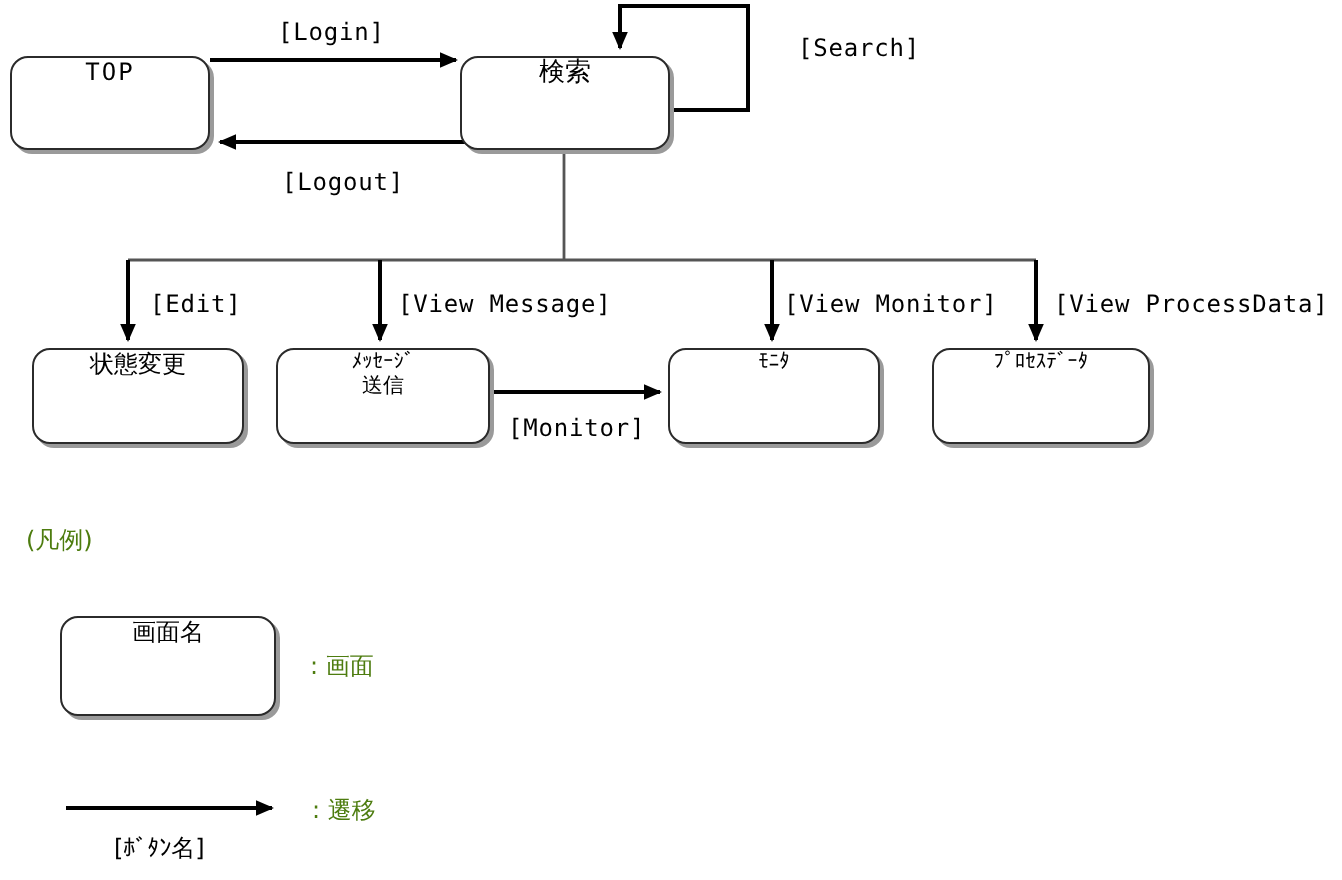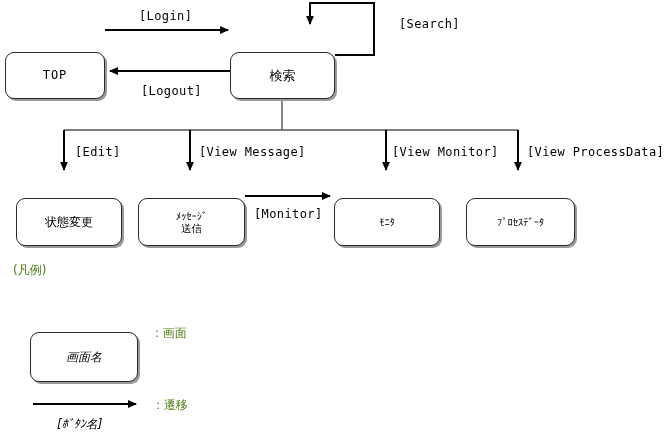--- a/index.html
+++ b/index.html
@@ -24,26 +24,25 @@
     height: 440px;
   }
   .node {
     position: absolute;
     box-sizing: border-box;
     border: 1px solid #2b2b2b;
     border-radius: 9px;
     background: #ffffff;
     box-shadow: 2px 2px 0 0 #9a9a9a;
     display: flex;
-    align-items: center;
+    align-items: flex-start;
     justify-content: center;
     text-align: center;
     line-height: 1.18;
     z-index: 3;
-    margin-top: 24px;
   }
   .node .nlabel {
     display: block;
     white-space: pre-line;
   }
   .jp {
     font-family: "DejaVu Sans", "Liberation Sans", sans-serif;
   }
   .edge-label {
     position: absolute;
@@ -57,21 +56,20 @@
   .legend-text {
     position: absolute;
     font-family: "DejaVu Sans", "Liberation Sans", sans-serif;
     font-size: 12px;
     color: #4d7c0f;
     white-space: nowrap;
     z-index: 4;
   }
   .italic-jp {
     font-family: "DejaVu Sans", "Liberation Sans", sans-serif;
-    font-style: italic;
     font-size: 12px;
   }
   
   .n-top   { font-size: 12px; font-family: "DejaVu Sans Mono","Liberation Mono",monospace; letter-spacing:1px;}
   .n-jp-lg { font-size: 13px; }
   .n-jp-md { font-size: 12px; }
   .n-jp-sm { font-size: 10.5px; }
 </style>
 </head>
 <body>

